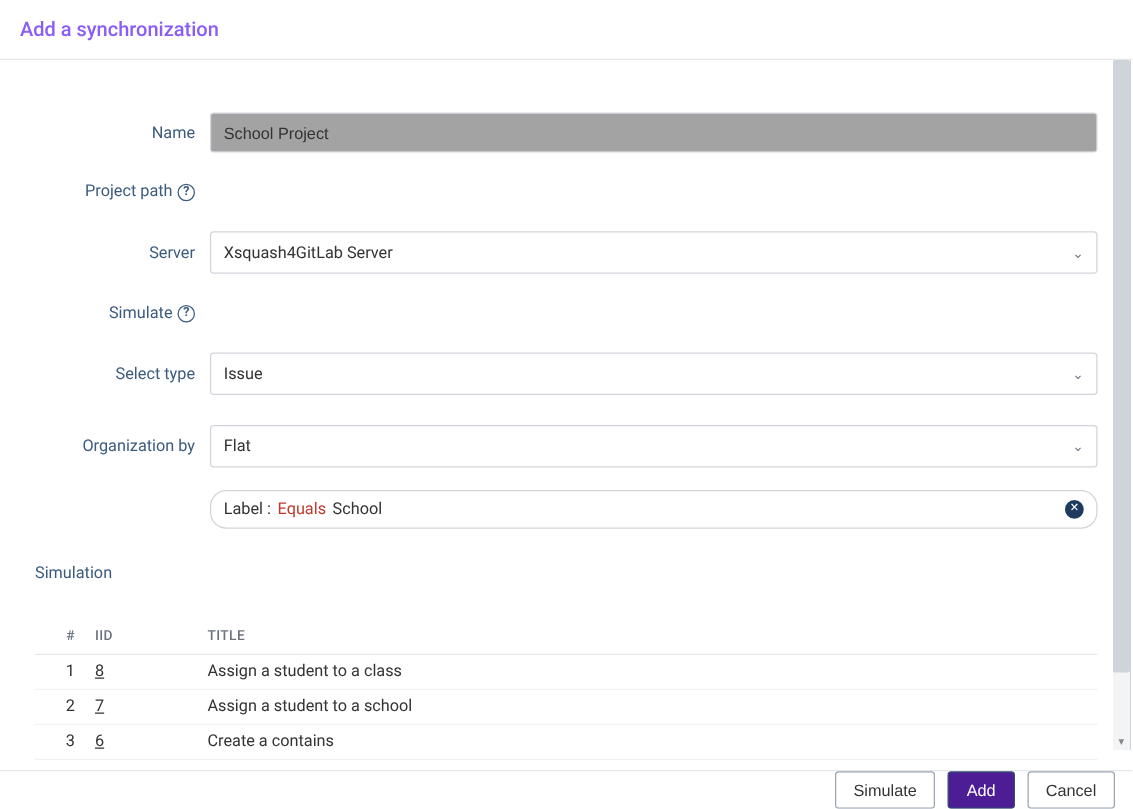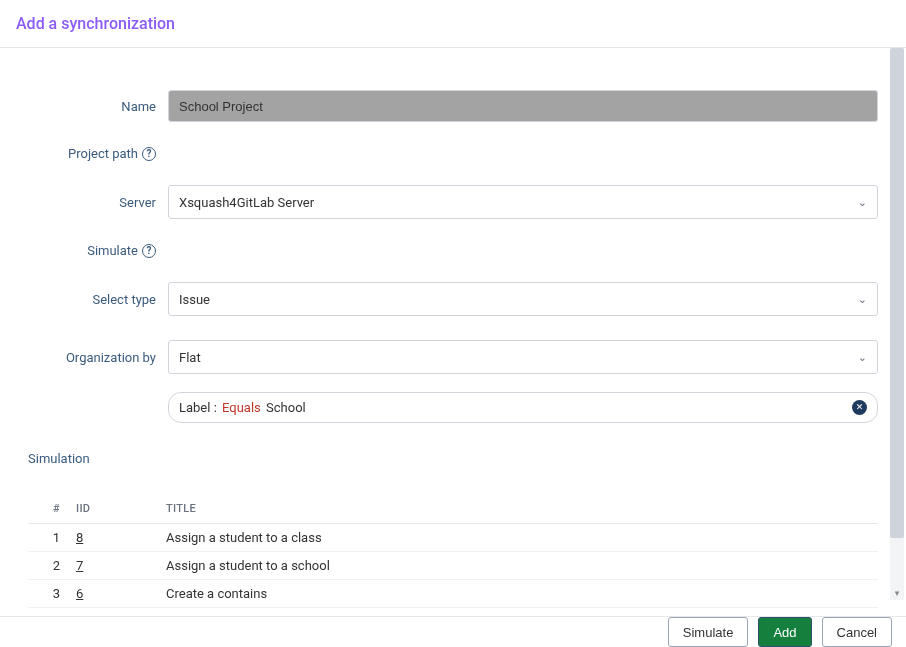--- a/index.html
+++ b/index.html
@@ -187,21 +187,21 @@
       border-radius: 3px;
       font-size: 13px;
       cursor: pointer;
       display: inline-flex;
       align-items: center;
       border: 1px solid #9aa4b2;
       background: #fff;
       color: #333;
     }
     .btn-primary {
-      background: #15803d;
+      background: #4c1d95;
       border-color: #334d6e;
       color: #fff;
     }
     .scrollbar-track {
       position: absolute;
       right: 2px;
       top: 48px;
       width: 14px;
       height: 552px;
       background: #f3f4f6;

